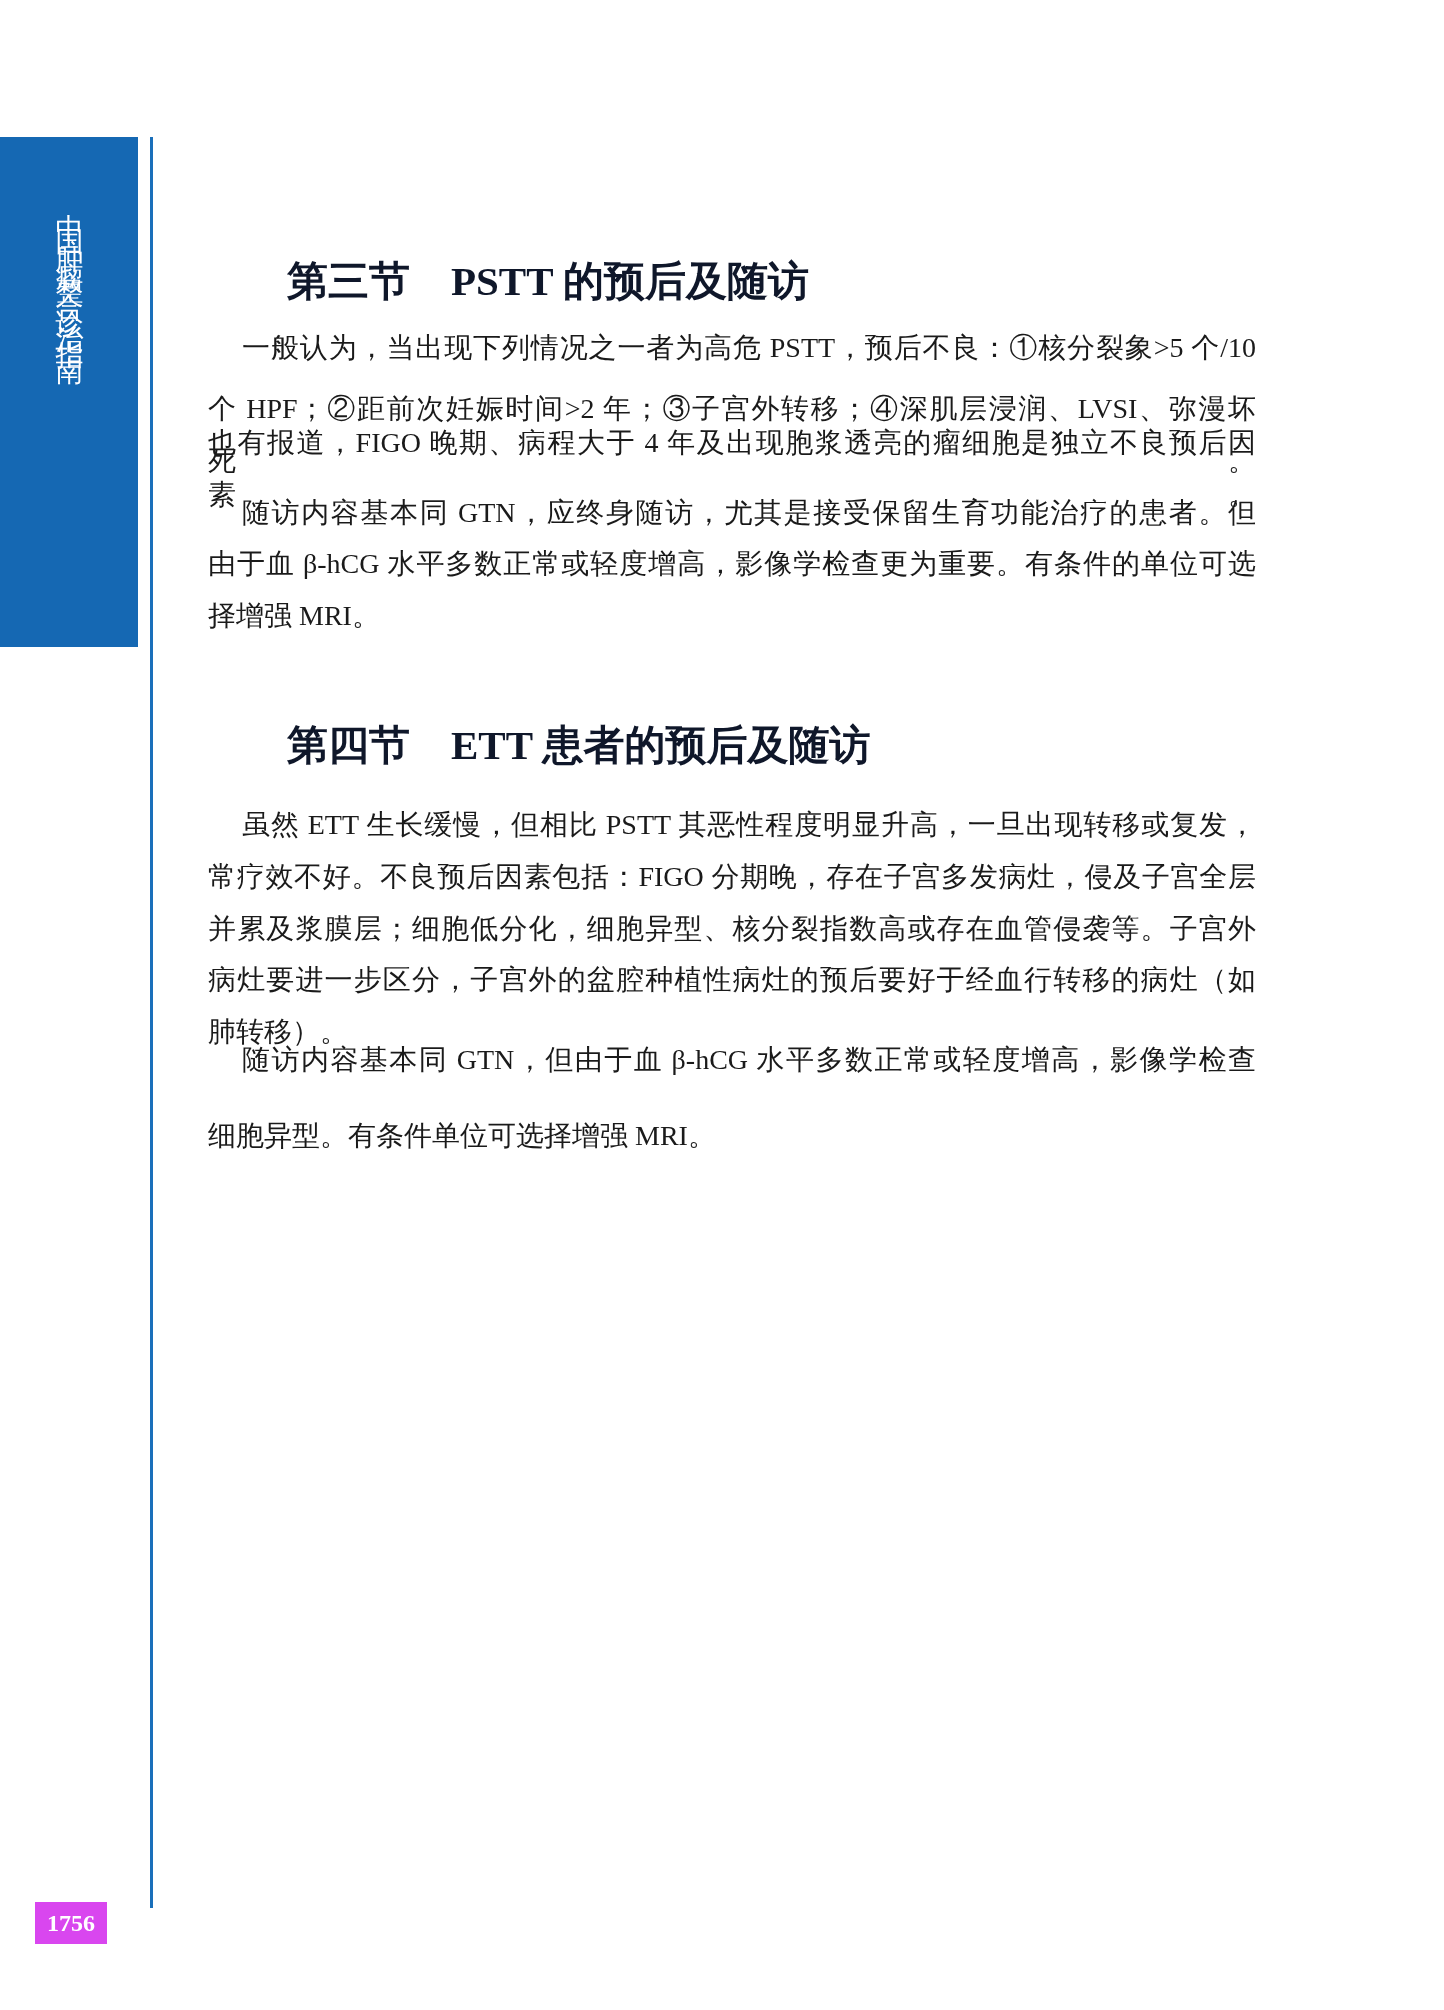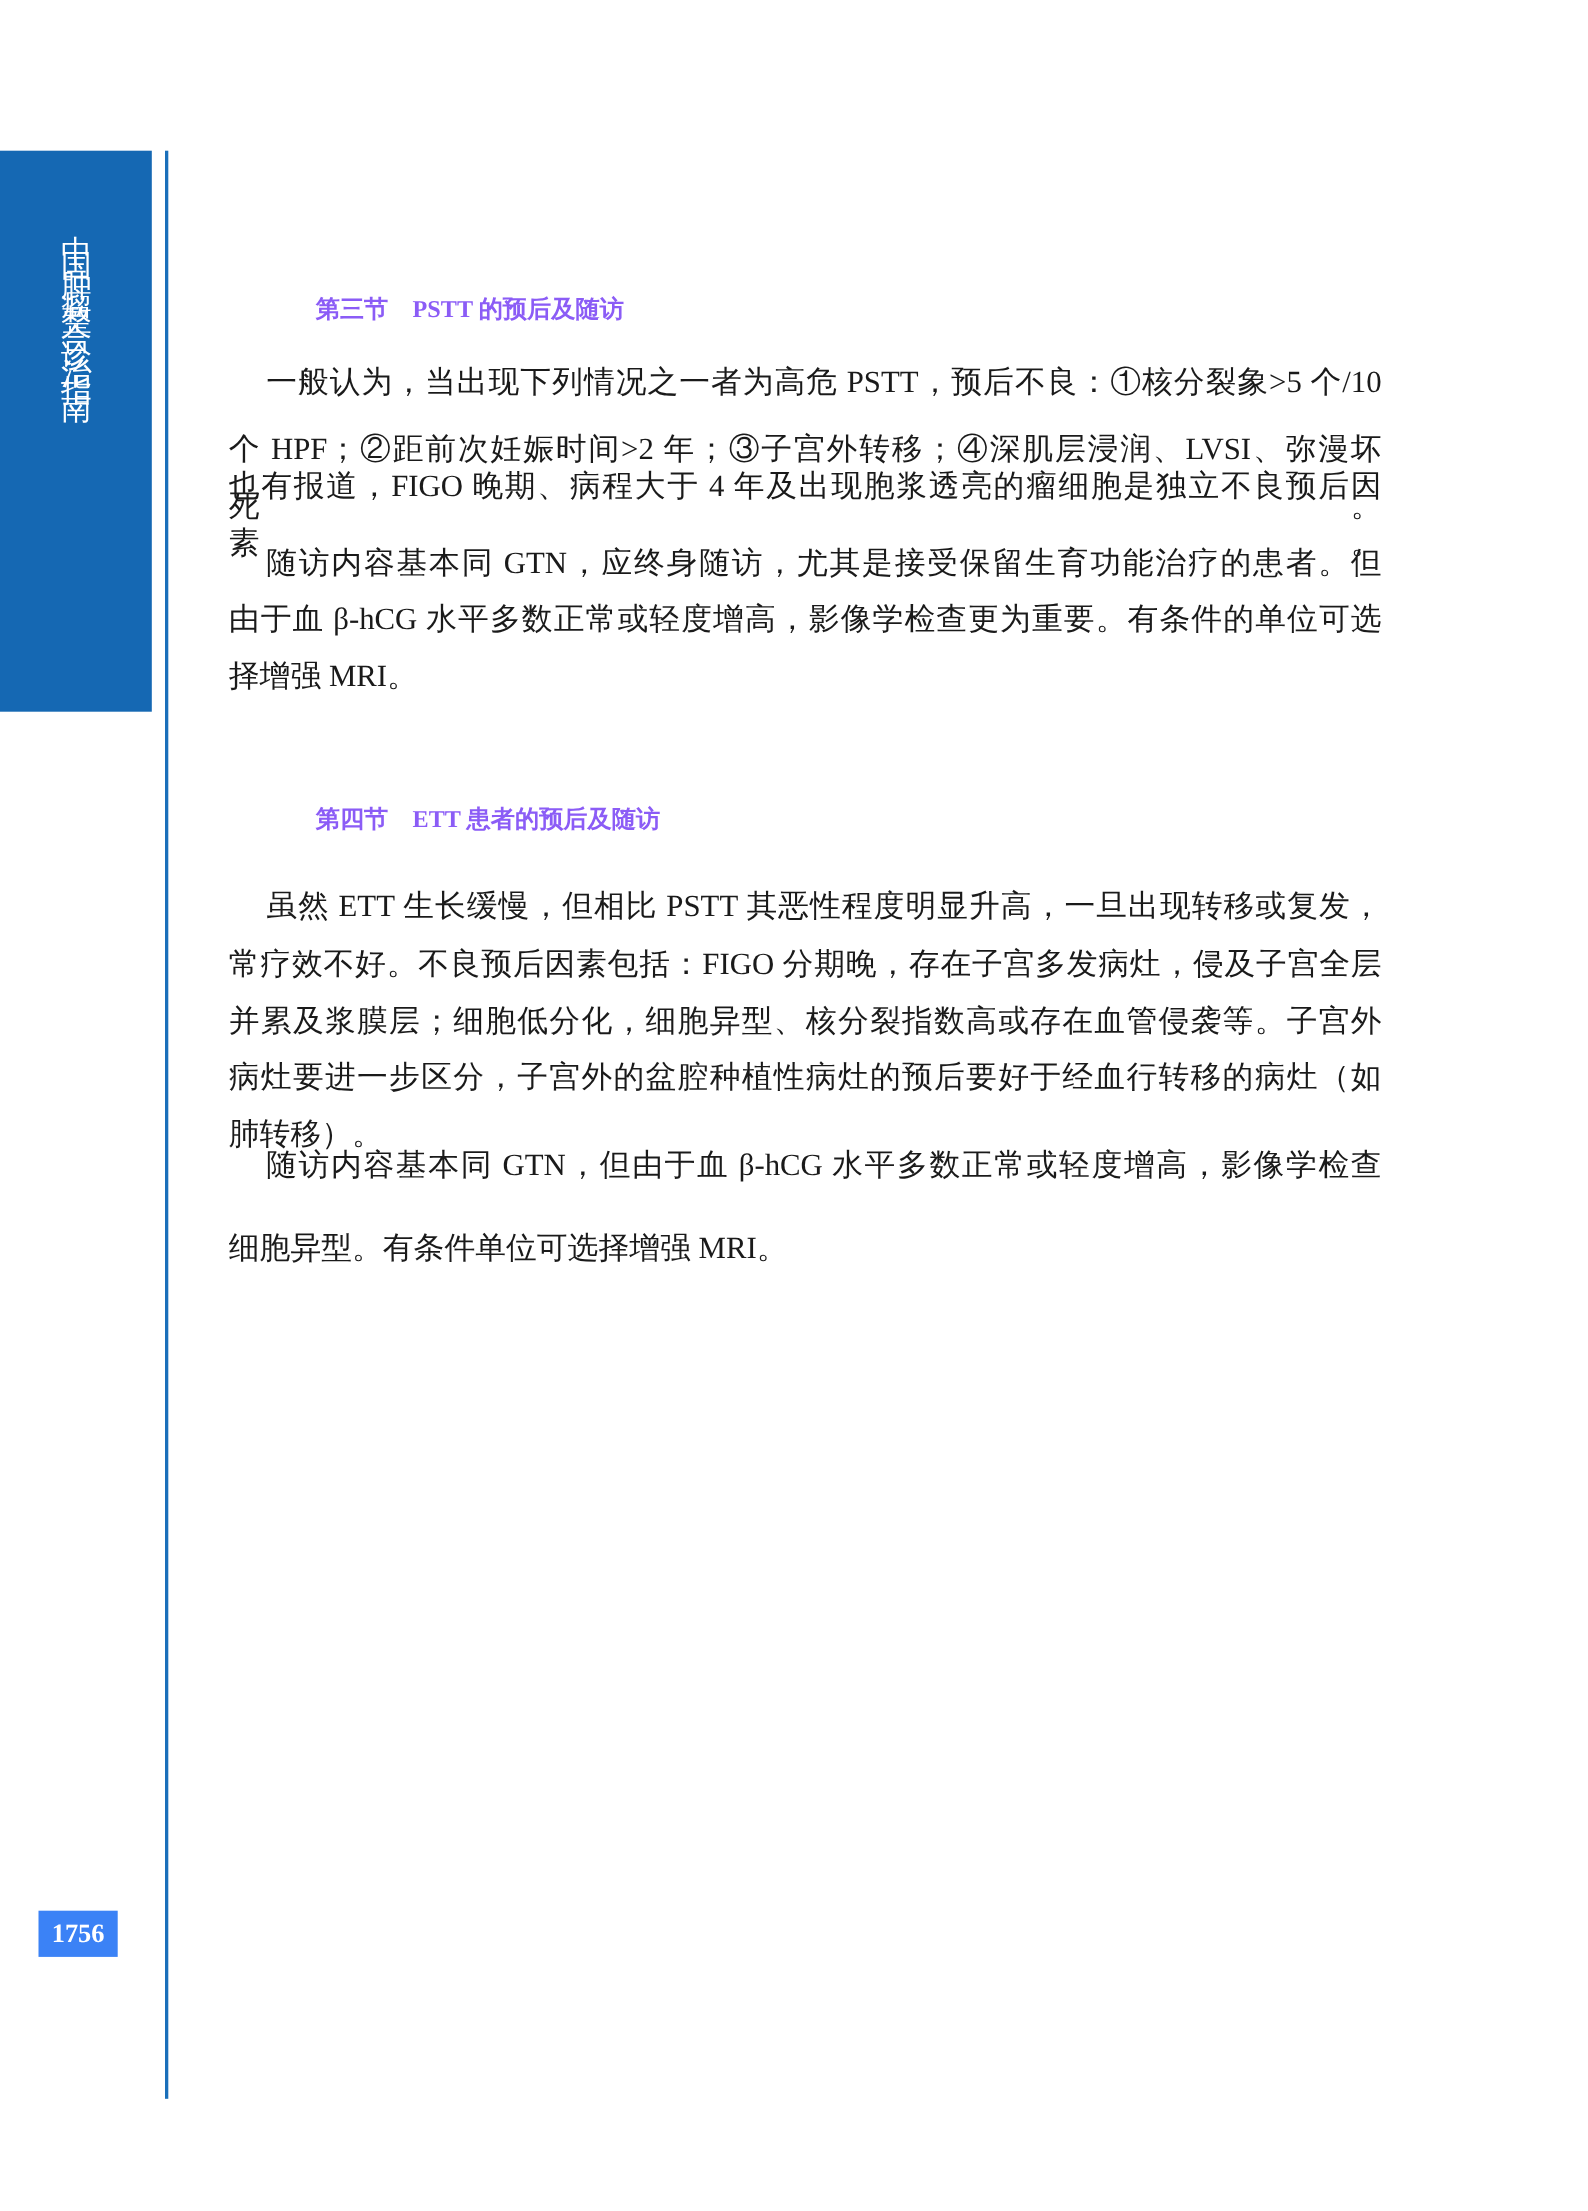--- a/index.html
+++ b/index.html
@@ -43,24 +43,24 @@
     left: 150px;
     top: 137px;
     width: 3px;
     height: 1771px;
     background: #1a6fba;
   }
   
   .pagenum {
     position: absolute;
     left: 35px;
-    top: 1737px;
+    top: 1902px;
     width: 72px;
     height: 42px;
-    background: #3b82f6;
+    background: #d946ef;
     color: #ffffff;
     font-size: 24px;
     font-weight: bold;
     line-height: 42px;
     text-align: center;
     font-family: "Liberation Serif", "DejaVu Serif", serif;
   }
   
   .content {
     position: absolute;
@@ -83,23 +83,23 @@
     text-align: justify;
     text-align-last: justify;
   }
   .indent { text-indent: 34px; }
   .heading {
     position: absolute;
     left: 79px;
     margin: 0;
     height: 52px;
     line-height: 52px;
-    font-size: 22px;
+    font-size: 41px;
     font-weight: bold;
-    color: #8b5cf6;
+    color: #0f172a;
     white-space: nowrap;
     font-family: "Liberation Serif", "DejaVu Serif", serif;
   }
 </style>
 </head>
 <body>
 
 <div class="page">
 
   <div class="title-band">

